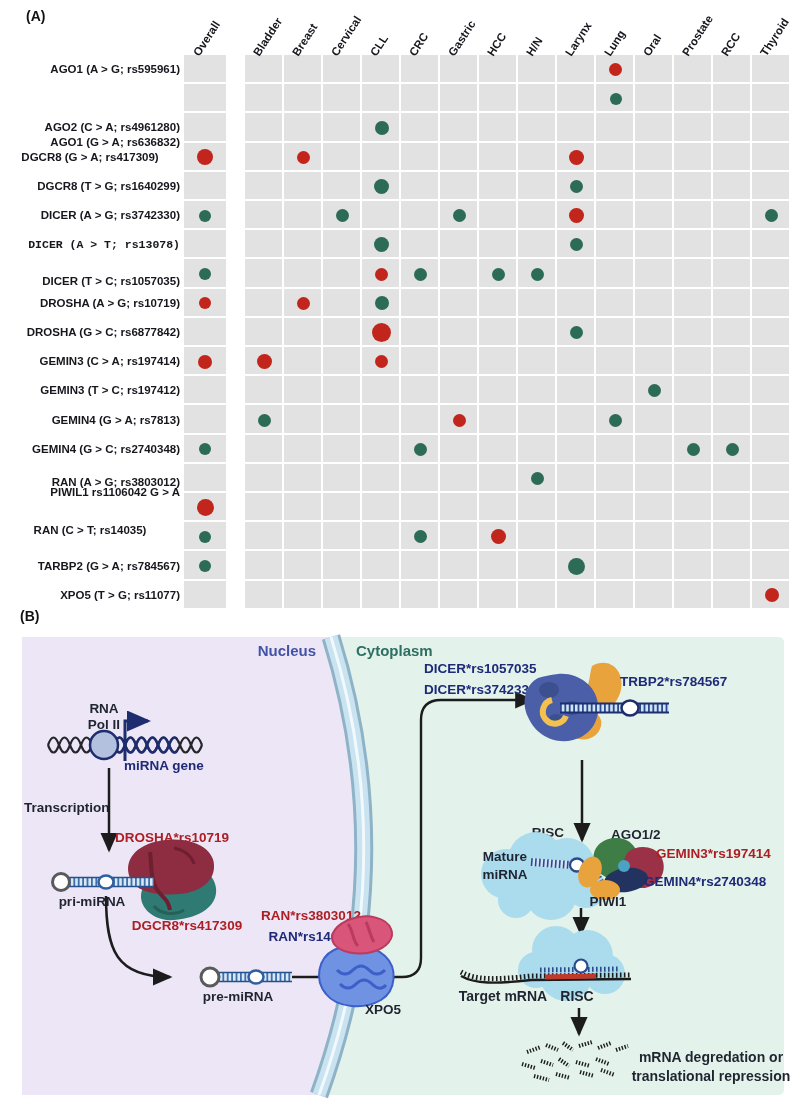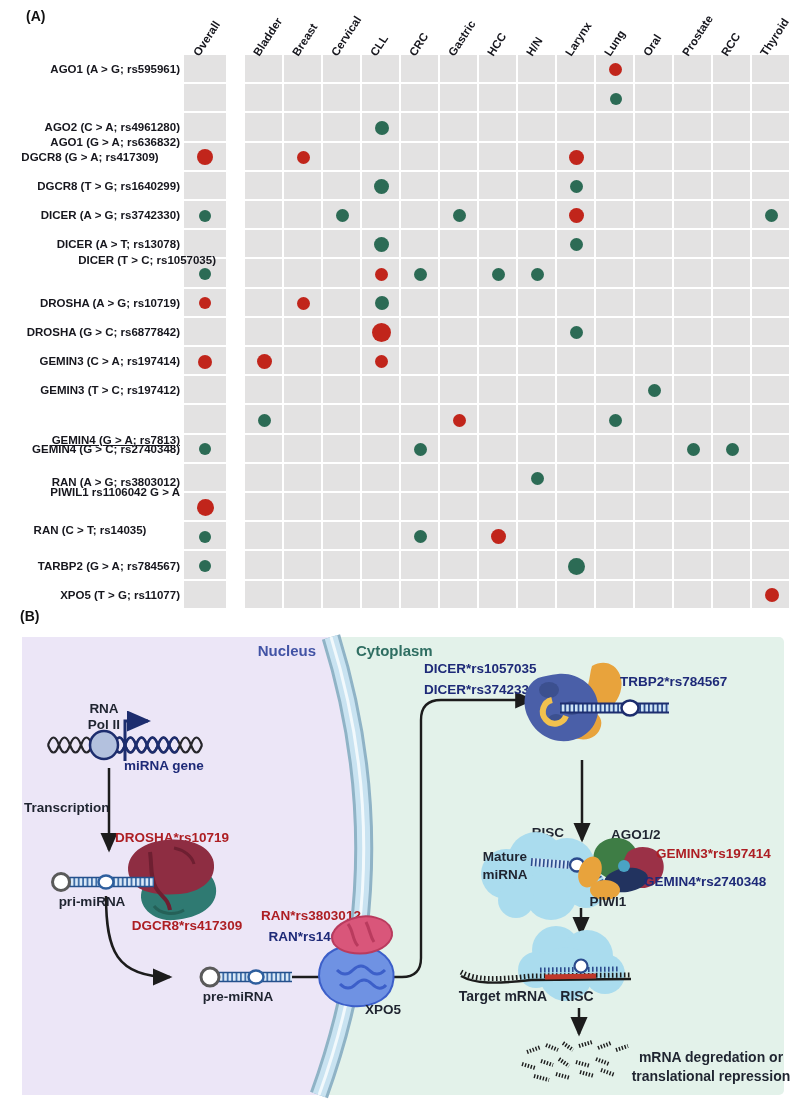--- a/index.html
+++ b/index.html
@@ -54,27 +54,27 @@
       <div class="colheader" style="left: 728.5px; top: 46px;">RCC</div>
       <div class="colheader" style="left: 767.5px; top: 46px;">Thyroid</div>
     </div>
   <div id="rowlabels">
       <div class="rowlabel" style="top: 55px; height: 29.2px; line-height: 29.2px;">AGO1 (A &gt; G; rs595961)</div>
       <div class="rowlabel" style="top: 84.2px; height: 29.2px; line-height: 29.2px; margin-top: 44px;">AGO1 (G &gt; A; rs636832)</div>
       <div class="rowlabel" style="top: 113.4px; height: 29.2px; line-height: 29.2px;">AGO2 (C &gt; A; rs4961280)</div>
       <div class="rowlabel" style="top: 142.6px; height: 29.2px; line-height: 29.2px; text-align: center;">DGCR8 (G &gt; A; rs417309)</div>
       <div class="rowlabel" style="top: 171.8px; height: 29.2px; line-height: 29.2px;">DGCR8 (T &gt; G; rs1640299)</div>
       <div class="rowlabel" style="top: 201px; height: 29.2px; line-height: 29.2px;">DICER (A &gt; G; rs3742330)</div>
-      <div class="rowlabel" style="top: 230.2px; height: 29.2px; line-height: 29.2px;">DICER (A &gt; T; rs13078)</div>
-      <div class="rowlabel" style="top: 246px; height: 29.2px; line-height: 29.2px; padding-left: 36px;">DICER (T &gt; C; rs1057035)</div>
+      <div class="rowlabel" style="top: 230.2px; height: 29.2px; line-height: 29.2px; font-family: Liberation Mono, monospace;">DICER (A &gt; T; rs13078)</div>
+      <div class="rowlabel" style="top: 267px; height: 29.2px; line-height: 29.2px;">DICER (T &gt; C; rs1057035)</div>
       <div class="rowlabel" style="top: 288.6px; height: 29.2px; line-height: 29.2px;">DROSHA (A &gt; G; rs10719)</div>
       <div class="rowlabel" style="top: 317.8px; height: 29.2px; line-height: 29.2px;">DROSHA (G &gt; C; rs6877842)</div>
       <div class="rowlabel" style="top: 347px; height: 29.2px; line-height: 29.2px;">GEMIN3 (C &gt; A; rs197414)</div>
       <div class="rowlabel" style="top: 376.2px; height: 29.2px; line-height: 29.2px;">GEMIN3 (T &gt; C; rs197412)</div>
-      <div class="rowlabel" style="top: 426px; height: 29.2px; line-height: 29.2px; text-decoration: underline;">GEMIN4 (G &gt; A; rs7813)</div>
+      <div class="rowlabel" style="top: 406px; height: 29.2px; line-height: 29.2px;">GEMIN4 (G &gt; A; rs7813)</div>
       <div class="rowlabel" style="top: 434.6px; height: 29.2px; line-height: 29.2px;">GEMIN4 (G &gt; C; rs2740348)</div>
       <div class="rowlabel" style="top: 478px; height: 29.2px; line-height: 29.2px;">PIWIL1 rs1106042 G &gt; A</div>
       <div class="rowlabel" style="top: 468px; height: 29.2px; line-height: 29.2px;">RAN (A &gt; G; rs3803012)</div>
       <div class="rowlabel" style="top: 516px; height: 29.2px; line-height: 29.2px; text-align: center;">RAN (C &gt; T; rs14035)</div>
       <div class="rowlabel" style="top: 552px; height: 29.2px; line-height: 29.2px;">TARBP2 (G &gt; A; rs784567)</div>
       <div class="rowlabel" style="top: 580.6px; height: 29.2px; line-height: 29.2px;">XPO5 (T &gt; G; rs11077)</div>
     </div>
   <div id="dots">
       <div class="dot" style="width: 13px; height: 13px; left: 609px; top: 63.1px; background: rgb(193, 37, 27);"></div>
       <div class="dot" style="width: 12px; height: 12px; left: 609.5px; top: 92.8px; background: rgb(44, 107, 85);"></div>

